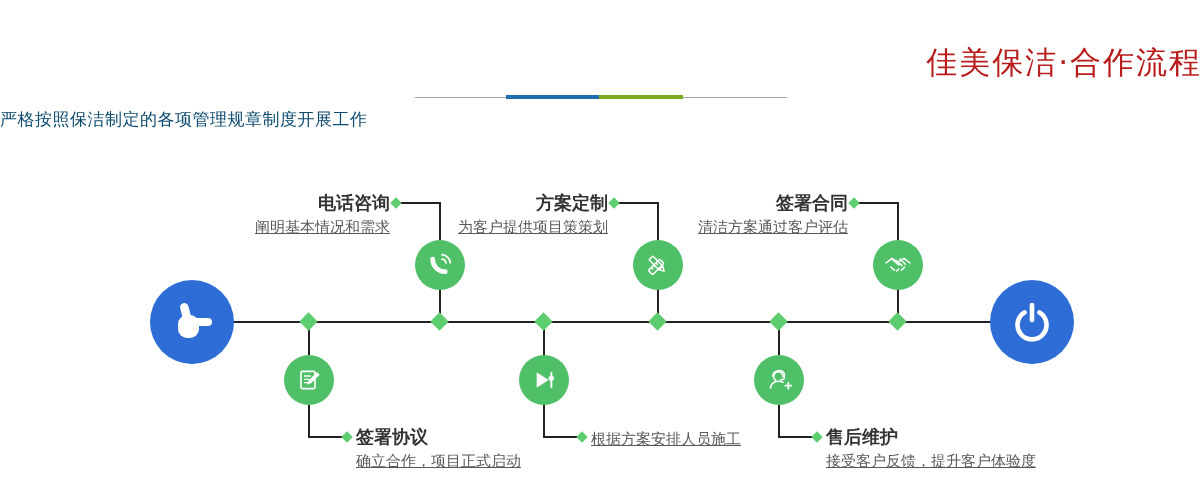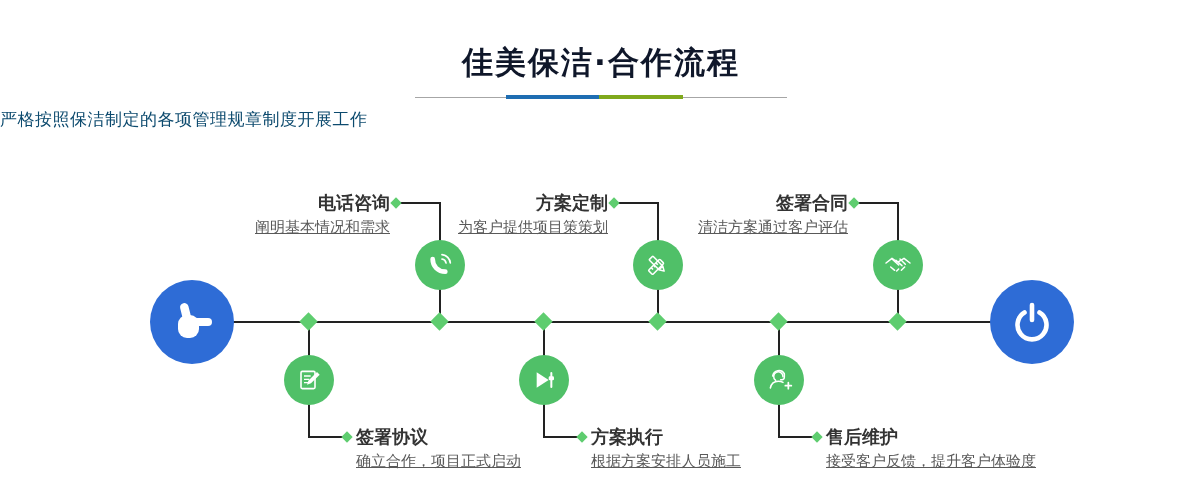--- a/index.html
+++ b/index.html
@@ -2,22 +2,22 @@
 <html style="--circle-blue: #2e6cd6; --circle-green: #50c068; --diamond-green: #5ecd6f; --divider-blue: #1e6db2; --divider-green: #7fa91c; --line-dark: #222222;"><head>
 <meta charset="utf-8">
 <style>
   html,body{margin:0;padding:0;background:#fff;}
   .canvas{
     position:relative;width:1202px;height:502px;background:#fff;overflow:hidden;
     font-family:"DejaVu Sans","Liberation Sans",sans-serif;
   }
   
   .page-title{
-    position:absolute;top:42px;left:0;width:100%;text-align:center;
-    font-size:31px;font-weight:bold;color:#0f172a;letter-spacing:2px;
+    position:absolute;top:42px;left:0;width:100%;text-align:right;
+    font-size:31px;font-weight:normal;color:#b91c1c;letter-spacing:2px;
   }
   .divider-thin{position:absolute;top:97px;left:415px;width:372px;height:1px;background:#a6a6a6;}
   .divider-blue{position:absolute;top:95px;left:506px;width:93px;height:4px;background:var(--divider-blue,#1e6db2);}
   .divider-green{position:absolute;top:95px;left:599px;width:84px;height:4px;background:var(--divider-green,#7fa91c);}
   .page-subtitle{
     position:absolute;top:108px;left:0;width:100%;
     font-size:17px;color:#0c4a6e;letter-spacing:.5px;
   }
   
   .main-line{position:absolute;left:195px;top:321px;width:840px;height:2px;background:#222;}
@@ -177,21 +177,20 @@
   <div class="step-text align-r" style="left:648px;top:192px;width:200px;">
     <div class="t">签署合同</div>
     <div class="d">清洁方案通过客户评估</div>
   </div>
 
   <div class="step-text align-l" style="left:356px;top:426px;width:220px;">
     <div class="t">签署协议</div>
     <div class="d">确立合作，项目正式启动</div>
   </div>
   <div class="step-text align-l" style="left:591px;top:426px;width:220px;">
-    <div class="t">方案执行</div>
     <div class="d">根据方案安排人员施工</div>
   </div>
   <div class="step-text align-l" style="left:826px;top:426px;width:250px;">
     <div class="t">售后维护</div>
     <div class="d">接受客户反馈，提升客户体验度</div>
   </div>
 
 </div>
 
 </body></html>

